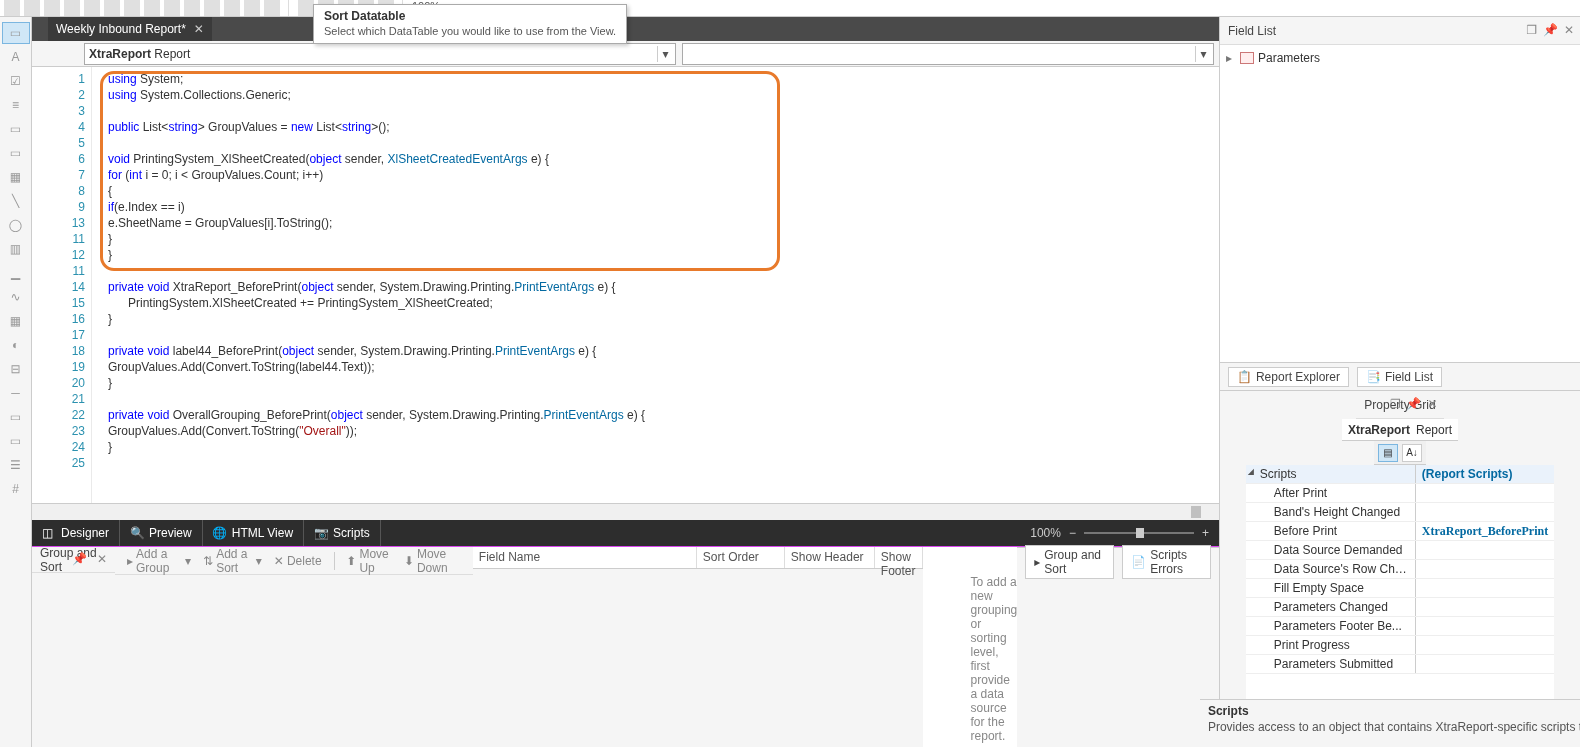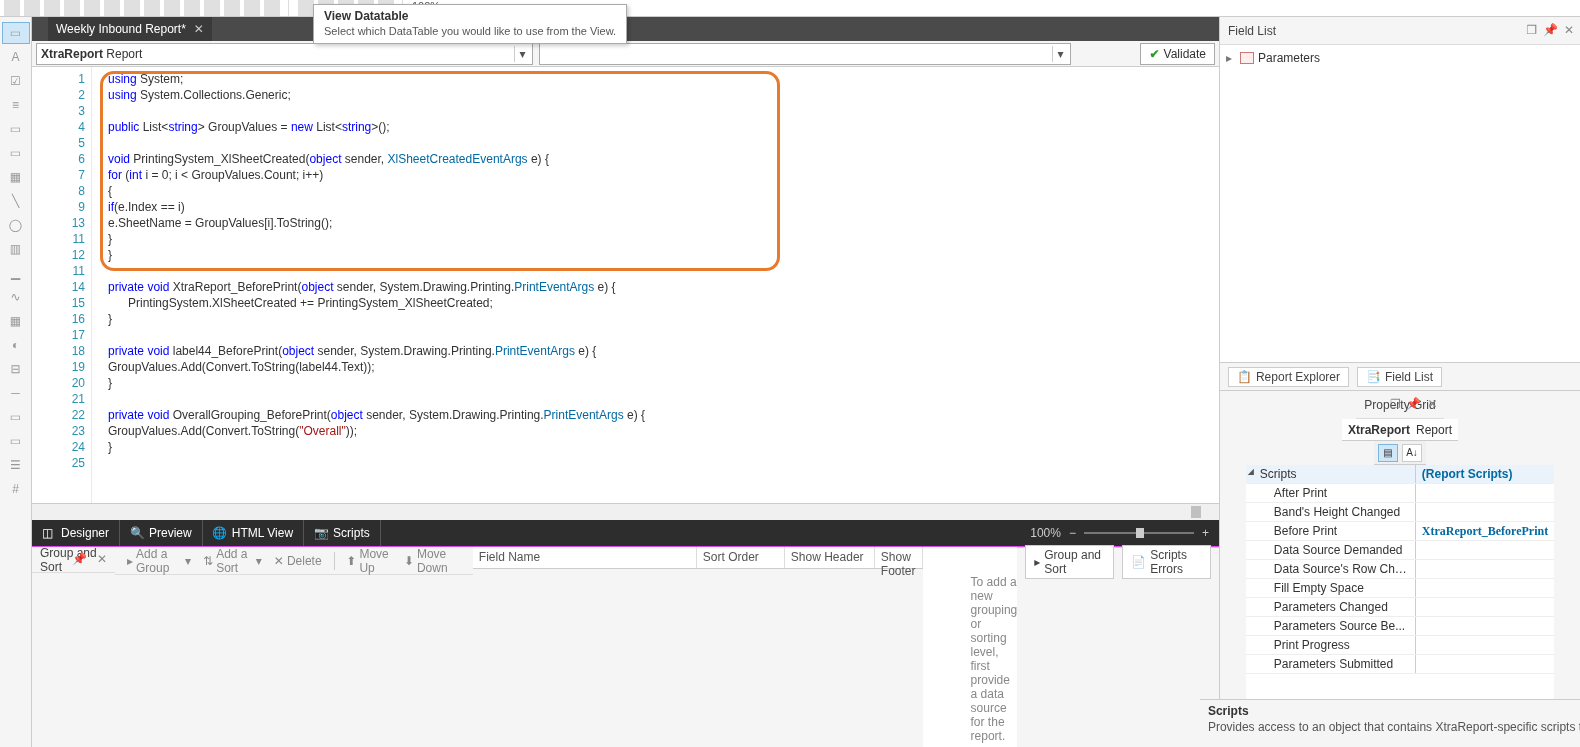--- a/index.html
+++ b/index.html
@@ -15,21 +15,21 @@
 .left-tools .tool.sel{background:#d0e7f7;border:1px solid #7bb6e0;}
 .center{flex:1;display:flex;flex-direction:column;min-width:0;}
 .tabstrip{height:24px;background:#4a4a4a;display:flex;align-items:center;padding-left:16px;}
 .doctab{background:#3a3a3a;color:#fff;height:24px;display:flex;align-items:center;padding:0 8px;gap:8px;font-size:12px;}
 .doctab .x{color:#ccc;cursor:pointer;}
 .tooltip-pop{position:absolute;left:313px;top:4px;background:#fff;border:1px solid #aaa;padding:4px 10px 6px 10px;box-shadow:2px 2px 4px rgba(0,0,0,0.2);z-index:50;}
 .tooltip-pop .tt-title{font-weight:bold;font-size:12px;}
 .tooltip-pop .tt-body{font-size:11px;color:#555;margin-top:2px;}
 .combo-row{height:26px;background:#f5f5f5;border-bottom:1px solid #ccc;display:flex;align-items:center;gap:6px;padding:0 4px;}
 .combo{flex:none;height:22px;border:1px solid #aaa;background:#fff;display:flex;align-items:center;padding:0 4px;position:relative;}
-.combo.left{width:497px;}
+.combo.left{width:592px;margin-left:48px;}
 .combo.right{width:532px;}
 .combo .arrow{position:absolute;right:2px;top:2px;width:16px;height:16px;border-left:1px solid #ccc;display:flex;align-items:center;justify-content:center;color:#555;}
 .combo .lbl{font-size:12px;}
 .combo .lbl b{font-weight:bold;}
 .validate-btn{height:22px;border:1px solid #aaa;background:#fff;display:flex;align-items:center;padding:0 8px;gap:4px;margin-left:auto;}
 .validate-btn .chk{color:#2e9b2e;font-weight:bold;}
 .editor-wrap{flex:1;display:flex;background:#fff;position:relative;overflow:hidden;}
 .gutter{width:60px;background:#fff;border-right:1px solid #eaeaea;text-align:right;padding:4px 6px 0 0;line-height:16px;color:#2b91af;font-family:Consolas,monospace;font-size:13px;}
 .code{flex:1;padding:4px 0 0 16px;font-family:Consolas,monospace;font-size:13px;line-height:16px;color:#333;white-space:pre;overflow:auto;}
 .kw{color:#0000ff;}
@@ -109,21 +109,21 @@
       <span></span>
       <span></span>
       <span></span>
       <span></span>
     </div>
   <div class="sep"></div>
   <span class="zoom-pct">100%</span>
 </div>
 
 <div class="tooltip-pop">
-  <div class="tt-title">View Datatable</div>
+  <div class="tt-title">Sort Datatable</div>
   <div class="tt-body">Select which DataTable you would like to use from the View.</div>
 </div>
 
 <div class="main">
   <div class="left-tools">
     <div class="tool sel">▭</div>
     <div class="tool">A</div>
     <div class="tool">☑</div>
     <div class="tool">≡</div>
     <div class="tool">▭</div>
@@ -323,21 +323,21 @@
           </div>
           <div class="pg-row">
             <div class="k">Fill Empty Space</div>
             <div class="v"></div>
           </div>
           <div class="pg-row">
             <div class="k">Parameters Changed</div>
             <div class="v"></div>
           </div>
           <div class="pg-row">
-            <div class="k">Parameters Source Be...</div>
+            <div class="k">Parameters Footer Be...</div>
             <div class="v"></div>
           </div>
           <div class="pg-row">
             <div class="k">Print Progress</div>
             <div class="v"></div>
           </div>
           <div class="pg-row">
             <div class="k">Parameters Submitted</div>
             <div class="v"></div>
           </div>

